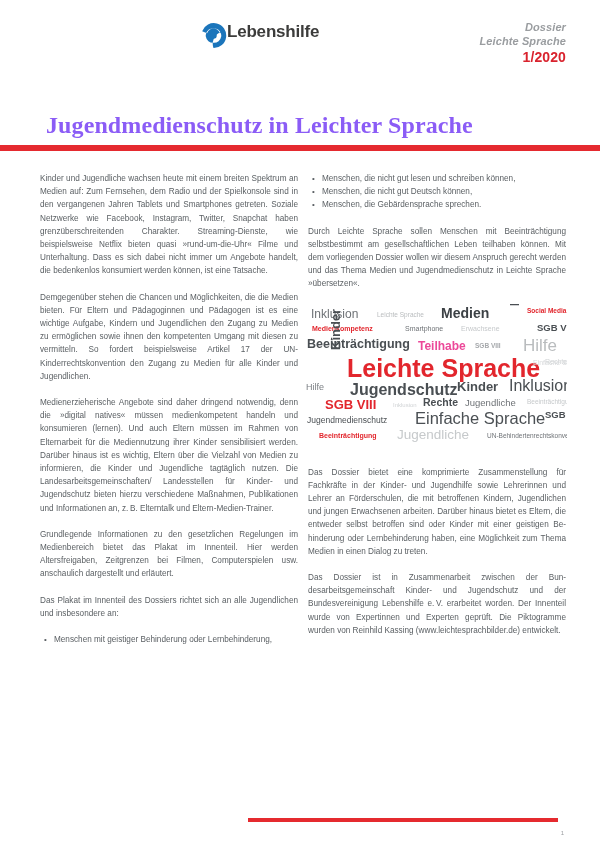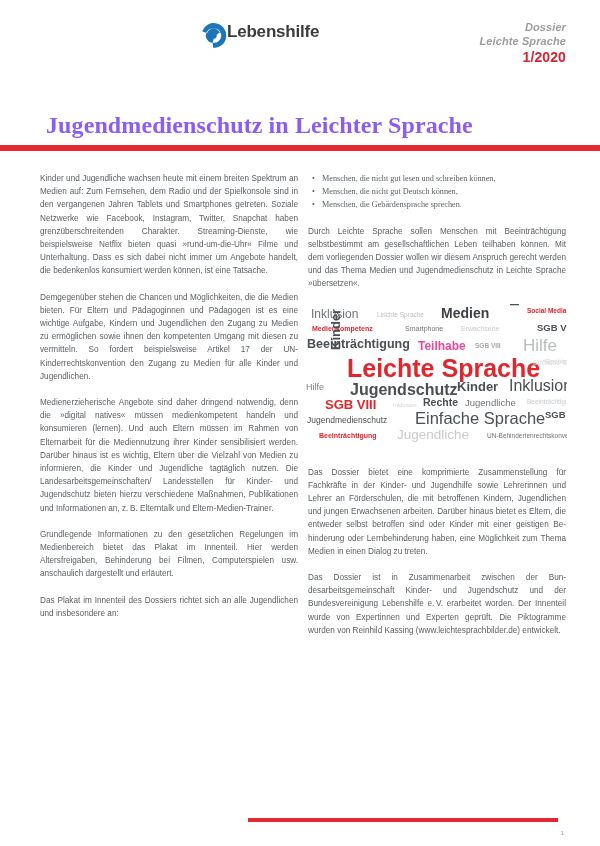--- a/index.html
+++ b/index.html
@@ -190,21 +190,20 @@
     margin: 0 0 13px 0;
     padding: 0 0 0 14px;
     list-style: none;
   }
   ul.body-list li {
     position: relative;
     font-size: 8.2px;
     line-height: 13.2px;
     color: #5b6064;
     margin: 0 0 0 0;
-    font-family: Liberation Serif, serif;
   }
   ul.body-list li::before {
     content: "\2022";
     position: absolute;
     left: -10px;
     top: 0;
     color: #5b6064;
     font-size: 8px;
   }
 
@@ -265,22 +264,25 @@
 
   <h1 class="doc-title">Jugendmedienschutz in Leichter Sprache</h1>
   <div class="rule-top"></div>
 
   <div class="columns">
 
     <div class="col col-left">
       <p class="body-par">Kinder und Jugendliche wachsen heute mit einem brei­ten Spektrum an Medien auf: Zum Fernsehen, dem Radio und der Spielkonsole sind in den vergangenen Jahren Tablets und Smartphones getreten. Soziale Netzwerke wie Facebook, Instagram, Twitter, Snapchat haben grenzüberschreitenden Charakter. Streaming-Dienste, wie beispielsweise Netflix bieten quasi »rund-um-die-Uhr« Filme und Unterhaltung. Dass es sich da­bei nicht immer um Angebote handelt, die bedenkenlos konsumiert werden können, ist eine Tatsache.</p>
       <p class="body-par">Demgegenüber stehen die Chancen und Möglichkeiten, die die Medien bieten. Für Eltern und Pädagoginnen und Pädagogen ist es eine wichtige Aufgabe, Kindern und Jugendlichen den Zugang zu Medien zu ermöglichen sowie ihnen den kompetenten Umgang mit diesen zu vermitteln. So fordert beispielsweise Artikel 17 der UN-Kinderrechtskonvention den Zugang zu Medien für alle Kinder und Jugendlichen.</p>
       <p class="body-par">Medienerzieherische Angebote sind daher dringend notwendig, denn die »digital natives« müssen medien­kompetent handeln und konsumieren (lernen). Und auch Eltern müssen im Rahmen von Elternarbeit für die Mediennutzung ihrer Kinder sensibilisiert werden. Darüber hinaus ist es wichtig, Eltern über die Vielzahl von Medien zu informieren, die Kinder und Jugendliche tagtäglich nutzen. Die Landesarbeitsgemeinschaften/ Landesstellen für Kinder- und Jugendschutz bieten hier­zu verschiedene Maßnahmen, Publikationen und Infor­mationen an, z. B. Elterntalk und Eltern-Medien-Trainer.</p>
-      <p class="body-par">Grundlegende Informationen zu den gesetzlichen Rege­lungen im Medienbereich bietet das Plakat im Innenteil. Hier werden Altersfreigaben, Behinderung bei Filmen, Computerspielen usw. anschaulich dargestellt und er­läutert.</p>
+      <p class="body-par">Grundlegende Informationen zu den gesetzlichen Rege­lungen im Medienbereich bietet das Plakat im Innenteil. Hier werden Altersfreigaben, Zeitgrenzen bei Filmen, Computerspielen usw. anschaulich dargestellt und er­läutert.</p>
       <p class="body-par">Das Plakat im Innenteil des Dossiers richtet sich an alle Jugendlichen und insbesondere an:</p>
+      <ul class="body-list">
+        <li>Menschen mit geistiger Behinderung oder Lernbehinderung,</li>
+      </ul>
     </div>
 
     <div class="col col-right">
       <ul class="body-list">
         <li>Menschen, die nicht gut lesen und schreiben können,</li>
         <li>Menschen, die nicht gut Deutsch können,</li>
         <li>Menschen, die Gebärdensprache sprechen.</li>
       </ul>
       <p class="body-par">Durch Leichte Sprache sollen Menschen mit Beeinträch­tigung selbstbestimmt am gesellschaftlichen Leben teil­haben können. Mit dem vorliegenden Dossier wollen wir diesem Anspruch gerecht werden und das Thema Me­dien und Jugendmedienschutz in Leichte Sprache »übersetzen«.</p>
 

